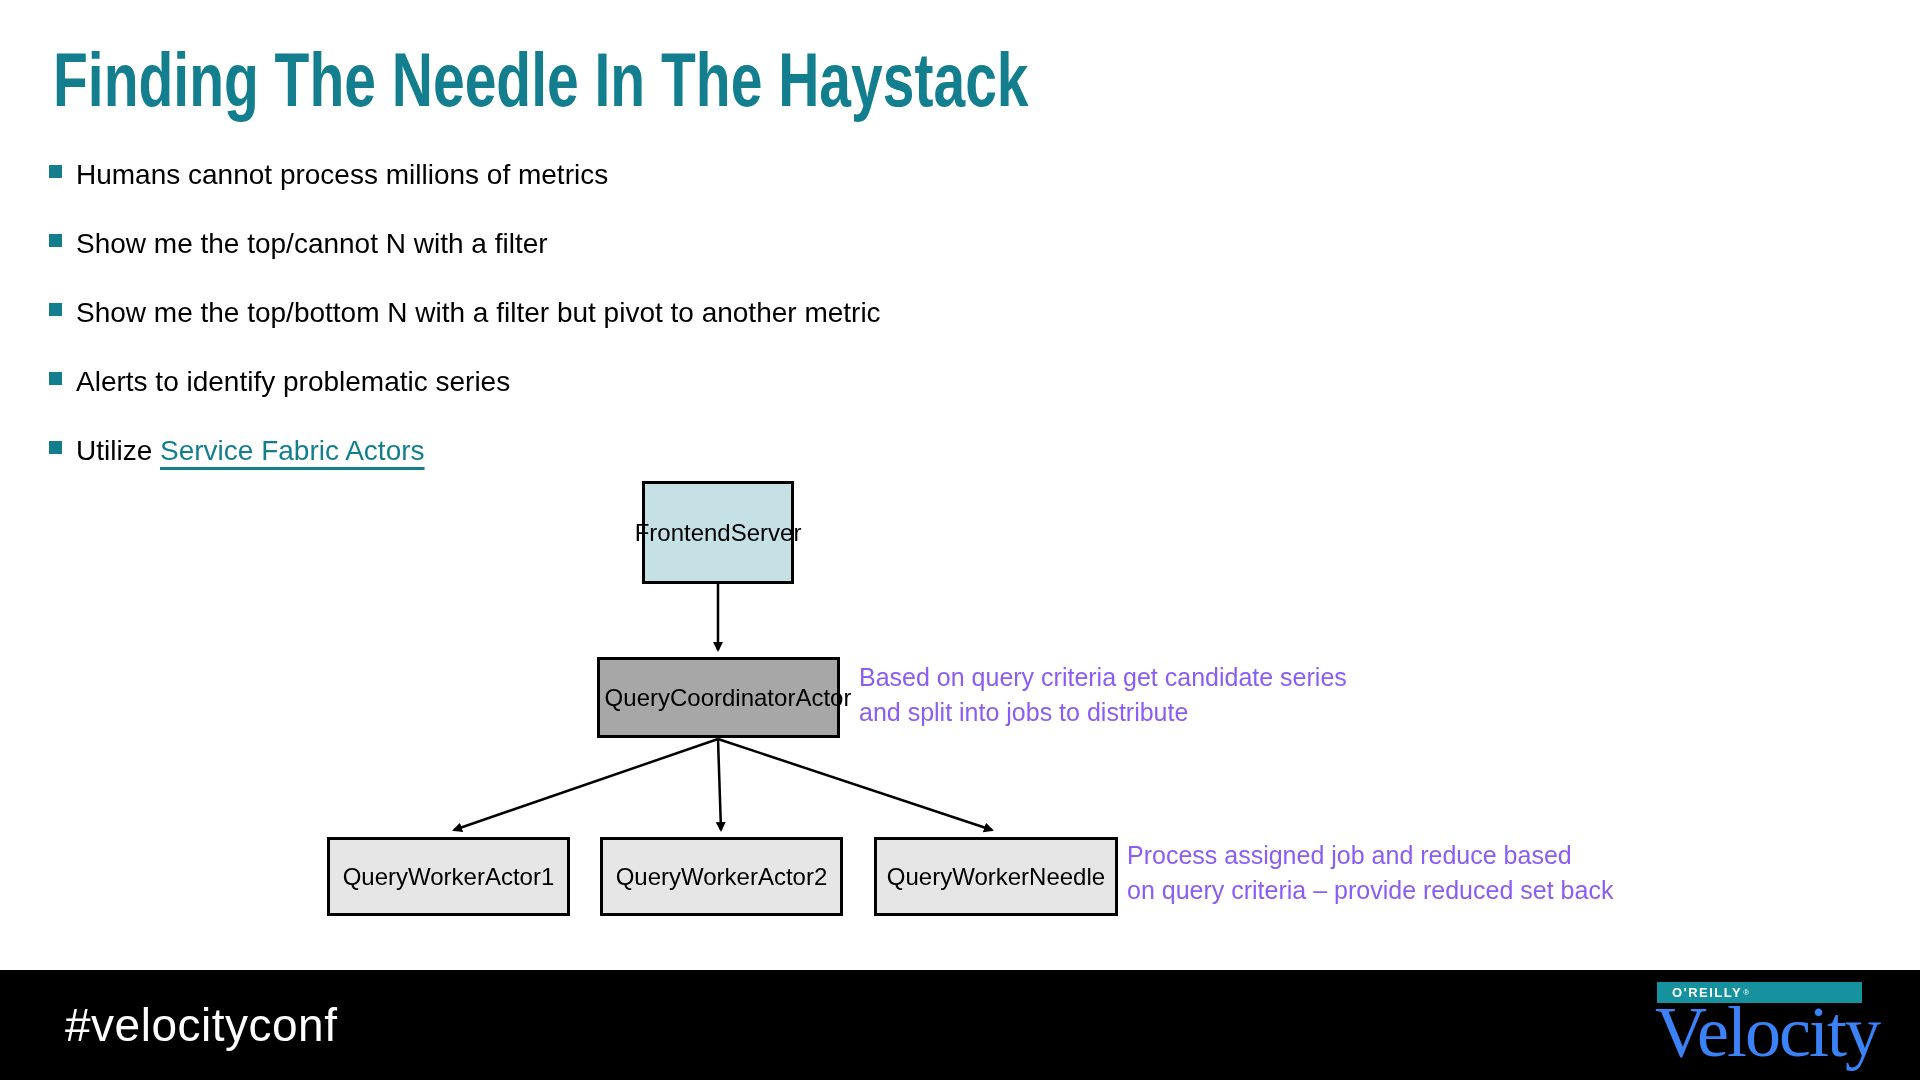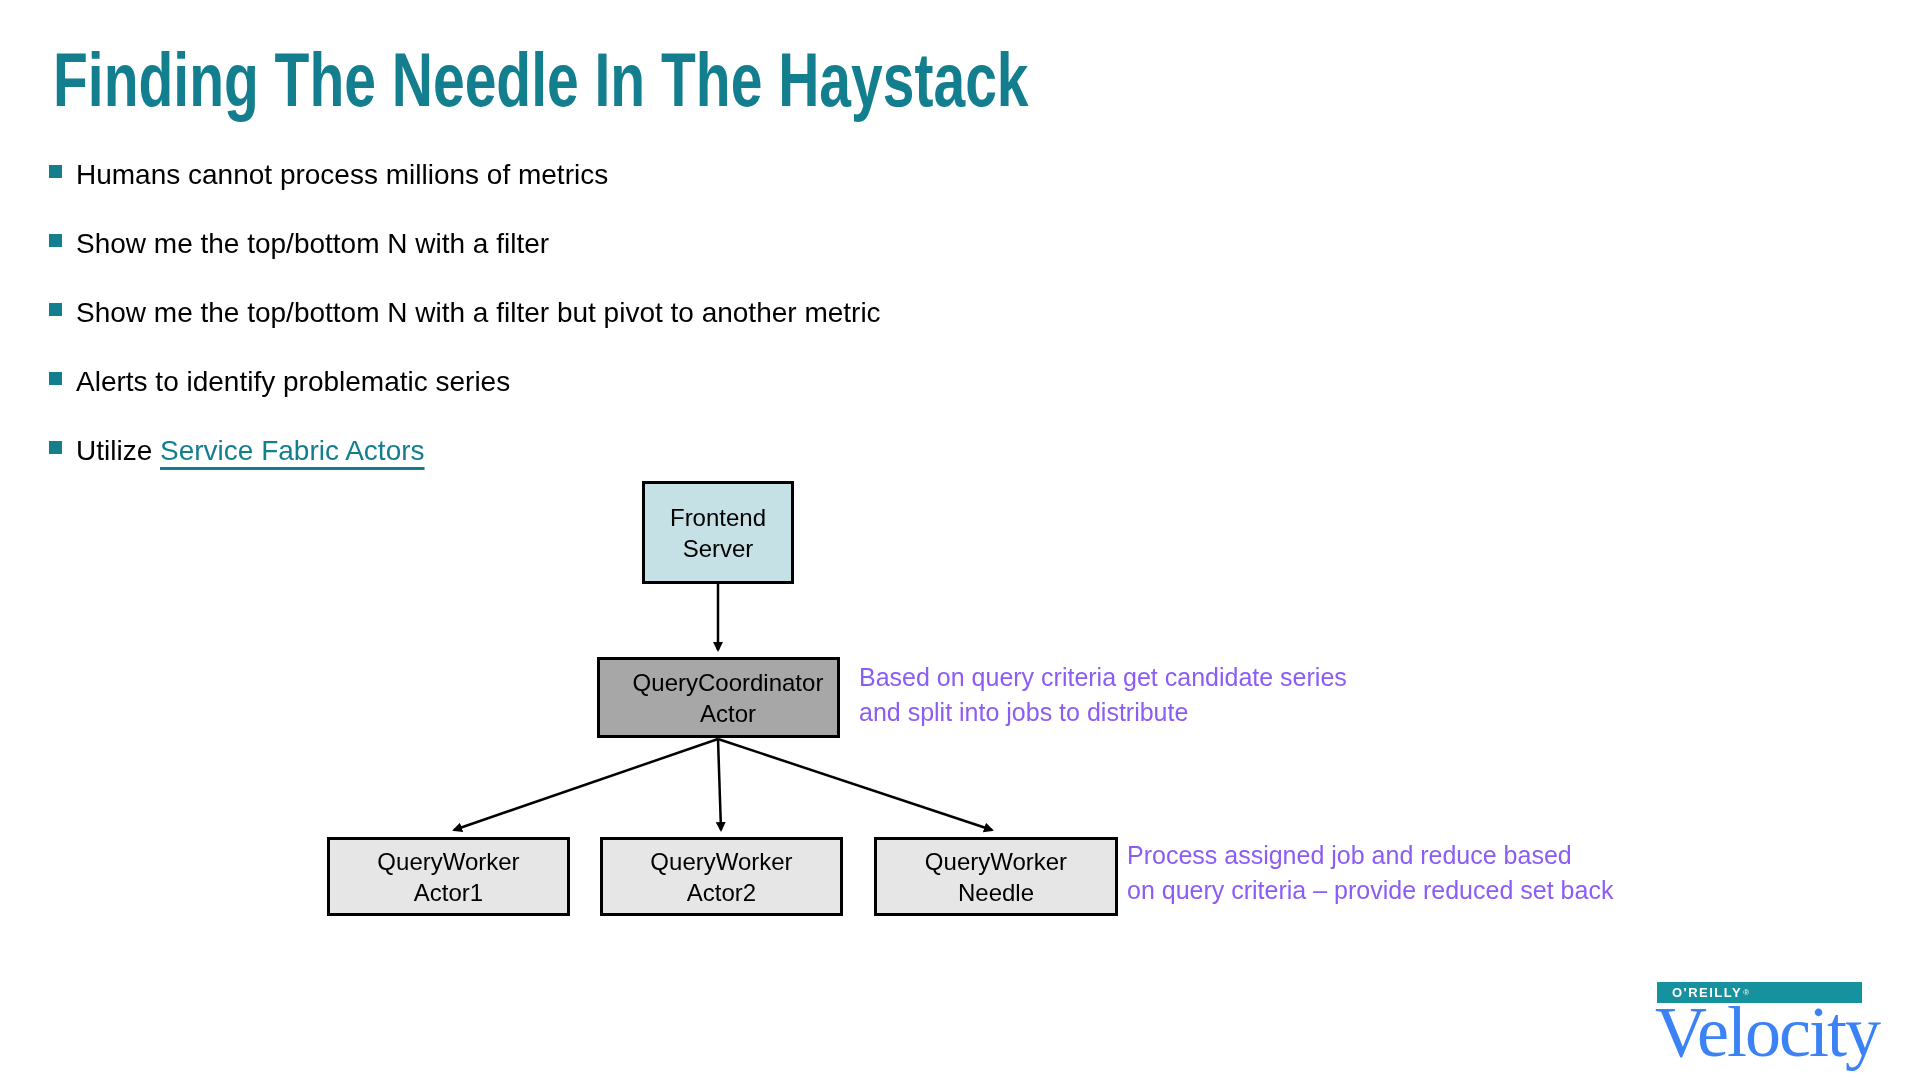--- a/index.html
+++ b/index.html
@@ -29,21 +29,21 @@
   .bullet-link{
     color:var(--accent-teal,#137F8E);
     text-decoration:underline;text-decoration-thickness:3px;text-underline-offset:7px;
     cursor:pointer;
   }
 
   
   .diagram-connectors{position:absolute;left:0;top:470px;width:1920px;height:470px;}
   .node{
     position:absolute;box-sizing:border-box;border:3px solid #000;
-    display:flex;flex-direction:column;align-items:center;justify-content:center;
+    display:flex;flex-direction:row;align-items:center;justify-content:center;
     font-size:24px;line-height:31px;text-align:center;color:#000;
   }
   .node-frontend{left:642px;top:481px;width:152px;height:103px;background:var(--frontend-fill,#C6E1E5);}
   .node-coordinator{left:597px;top:657px;width:243px;height:81px;background:var(--coordinator-fill,#A7A7A7);padding-left:19px;}
   .node-worker1{left:327px;top:837px;width:243px;height:79px;background:var(--worker-fill,#E6E6E6);}
   .node-worker2{left:600px;top:837px;width:243px;height:79px;background:var(--worker-fill,#E6E6E6);}
   .node-workerN{left:874px;top:837px;width:244px;height:79px;background:var(--worker-fill,#E6E6E6);}
 
   .diagram-note{position:absolute;font-size:25px;line-height:35px;color:#8b5cf6;white-space:nowrap;}
   .note-coordinator{left:859px;top:660px;}
@@ -74,21 +74,21 @@
 
   <div class="slide-title">Finding The Needle In The Haystack</div>
 
   <div class="bullet-list">
     <div class="bullet-row">
       <span class="bullet-marker"></span>
       <span class="bullet-text">Humans cannot process millions of metrics</span>
     </div>
     <div class="bullet-row">
       <span class="bullet-marker"></span>
-      <span class="bullet-text">Show me the top/bottom N with a filter</span>
+      <span class="bullet-text">Show me the top/cannot N with a filter</span>
     </div>
     <div class="bullet-row">
       <span class="bullet-marker"></span>
       <span class="bullet-text">Show me the top/bottom N with a filter but pivot to another metric</span>
     </div>
     <div class="bullet-row">
       <span class="bullet-marker"></span>
       <span class="bullet-text">Alerts to identify problematic series</span>
     </div>
     <div class="bullet-row">
@@ -137,20 +137,23 @@
   <div class="diagram-note note-coordinator">
     <div>Based on query criteria get candidate series</div>
     <div>and split into jobs to distribute</div>
   </div>
 
   <div class="diagram-note note-workers">
     <div>Process assigned job and reduce based</div>
     <div>on query criteria – provide reduced set back</div>
   </div>
 
+  <div class="footer-bar">
+    <div class="footer-hashtag">#velocityconf</div>
+  </div>
 
   <div class="logo-bar">
     <span class="logo-brand">O'REILLY</span>
     <span class="logo-reg">®</span>
   </div>
   <div class="logo-product">Velocity</div>
 
 </div>
 
 </body></html>

